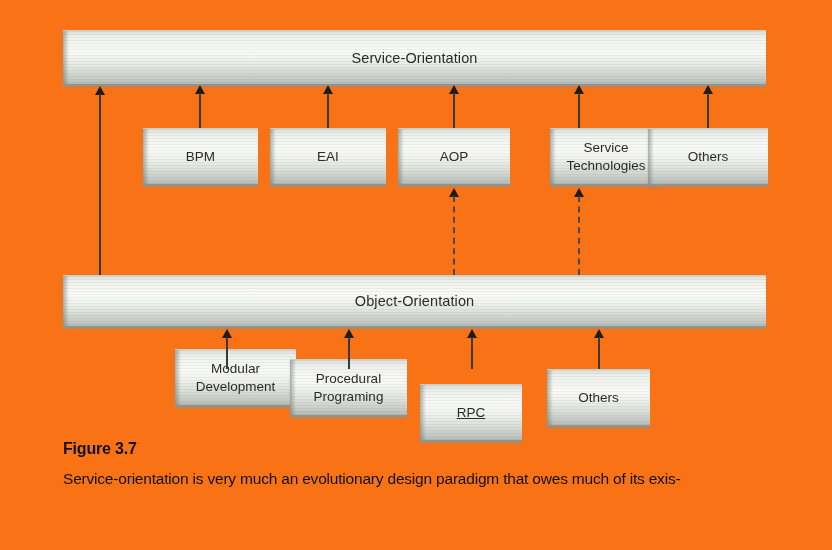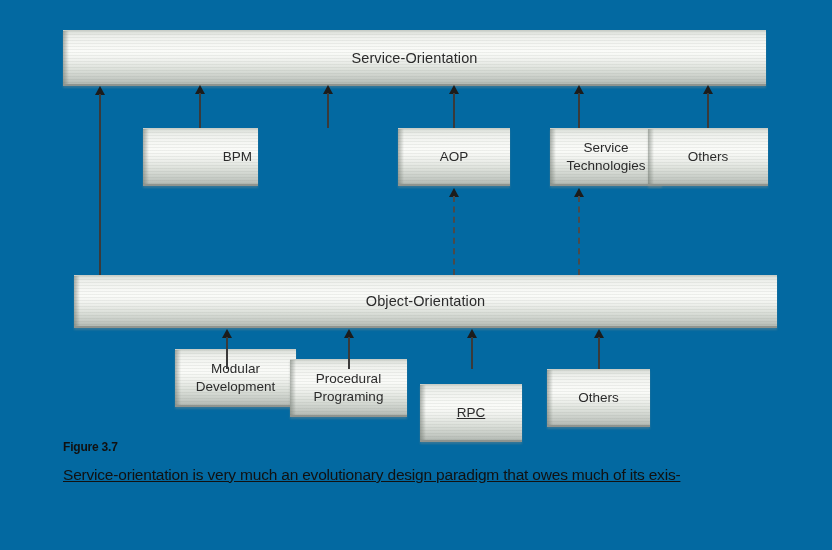--- a/index.html
+++ b/index.html
@@ -1,21 +1,21 @@
 <!DOCTYPE html>
 <html><head>
 <meta charset="utf-8">
 <style>
   html,body{margin:0;padding:0;}
   body{
     width:832px;height:550px;background:#ffffff;overflow:hidden;
     font-family:"Liberation Sans","DejaVu Sans",sans-serif;
     -webkit-font-smoothing:antialiased;
   }
-  .stage{position:relative;width:832px;height:550px;background:#0369a1;}
+  .stage{position:relative;width:832px;height:550px;background:#f97316;}
 
   
   .panel{
     position:absolute;
     display:flex;align-items:center;justify-content:center;
     text-align:center;
     color:#2b2b2b;
     border-top:1px solid #c9cec8;
     border-bottom:2px solid #8f948f;
     box-shadow:0 2px 2px rgba(140,146,140,0.35);
@@ -43,38 +43,41 @@
     width:0;background:none;border-left:2px dashed #4a4a4a;
   }
   .arrow .head{
     position:absolute;top:0;left:1px;width:0;height:0;
     border-left:5px solid transparent;border-right:5px solid transparent;
     border-bottom:9px solid #1c1c1c;
   }
 
   
   .caption{position:absolute;left:63px;top:440px;width:740px;color:#111111;}
-  .caption-title{font-size:12px;font-weight:bold;margin-bottom:9px;letter-spacing:-0.2px;}
-  .caption-line{font-size:15.5px;line-height:24px;letter-spacing:-0.2px;text-decoration:underline;}
+  .caption-title{font-size:16px;font-weight:bold;margin-bottom:9px;letter-spacing:-0.2px;}
+  .caption-line{font-size:15.5px;line-height:24px;letter-spacing:-0.2px;}
 </style>
 </head>
 <body>
 
 <div class="stage">
 
   <div class="panel" style="left:63px;top:30px;width:703px;height:53px;">
     <span class="bar-label">Service-Orientation</span>
   </div>
 
-  <div class="panel" style="left:63px;top:275px;width:703px;height:50px;margin-left:11px;">
+  <div class="panel" style="left:63px;top:275px;width:703px;height:50px;">
     <span class="bar-label">Object-Orientation</span>
   </div>
 
-  <div class="panel" style="left:143px;top:128px;width:115px;height:55px;justify-content:flex-end;">
+  <div class="panel" style="left:143px;top:128px;width:115px;height:55px;">
     <span class="box-label">BPM</span>
+  </div>
+  <div class="panel" style="left:270px;top:128px;width:116px;height:55px;">
+    <span class="box-label">EAI</span>
   </div>
   <div class="panel" style="left:398px;top:128px;width:112px;height:55px;align-items:center;">
     <span class="box-label">AOP</span>
   </div>
   <div class="panel" style="left:523px;top:128px;width:112px;height:55px;margin-left:27px;">
     <span class="box-label">Service Technologies</span>
   </div>
   <div class="panel" style="left:648px;top:128px;width:120px;height:55px;">
     <span class="box-label">Others</span>
   </div>

